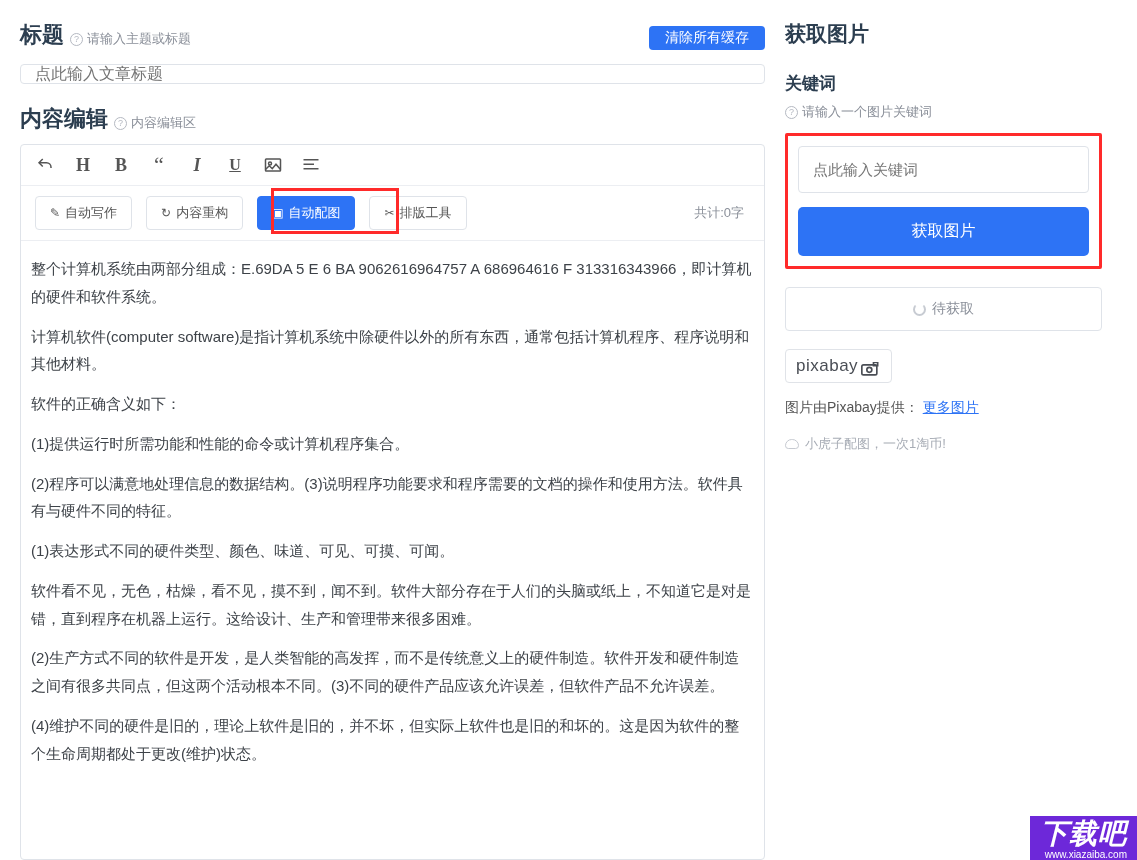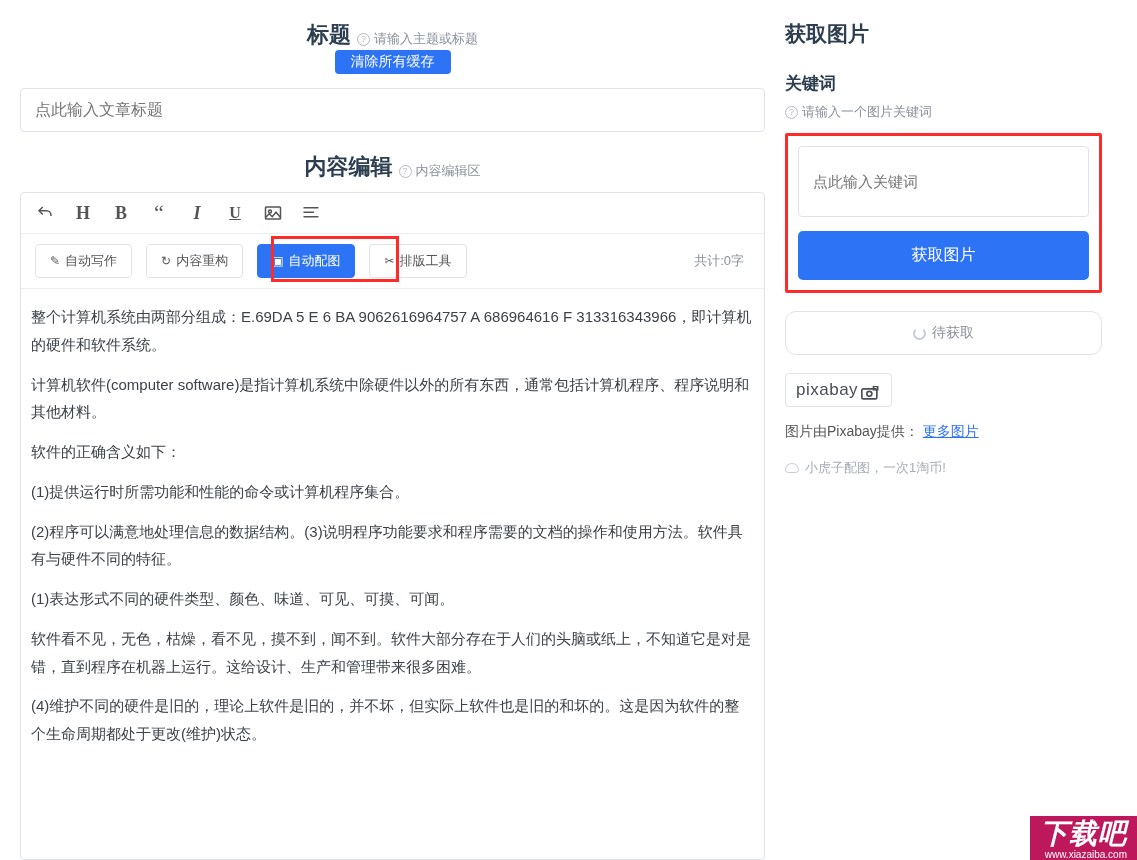--- a/index.html
+++ b/index.html
@@ -17,24 +17,23 @@
   display: flex;
   flex-direction: column;
 }
 .side-col {
   width: 345px;
   padding: 20px 18px 0 10px;
   position: relative;
 }
 .section-header {
   display: flex;
-  align-items: center;
+  align-items: flex-end;
   justify-content: space-between;
   margin-bottom: 14px;
-  flex-direction: column;
 }
 .section-title-wrap { display:flex; align-items:baseline; gap:6px; }
 .section-title {
   font-size: 22px;
   font-weight: 600;
   color: #2c3e50;
 }
 .section-hint {
   font-size: 13px;
   color: #8a8f99;
@@ -56,21 +55,21 @@
   border:none;
   border-radius:4px;
   padding:3px 16px;
   font-size:14px;
   cursor:pointer;
 }
 .title-input {
   width:100%;
   border:1px solid #dfe3e9;
   border-radius:4px;
-  padding:12px 14px;
+  padding:0 14px;
   font-size:16px;
   color:#8a8f99;
   margin-bottom:20px;
 }
 .editor-box {
   border:1px solid #dfe3e9;
   border-radius:4px;
   display:flex;
   flex-direction:column;
   flex:1;
@@ -159,39 +158,39 @@
 }
 .keyword-block {
   border:3px solid #ff2a2a;
   padding:10px;
   border-radius:2px;
 }
 .keyword-input {
   width:100%;
   border:1px solid #dfe3e9;
   border-radius:4px;
-  padding:26px 14px;
+  padding:14px 14px;
   font-size:15px;
   color:#8a8f99;
   margin-bottom:14px;
 }
 .btn-wide {
   width:100%;
   background:#2d73f5;
   color:#fff;
   border:none;
   border-radius:5px;
   padding:14px 0;
   font-size:16px;
   cursor:pointer;
 }
 .pending-box {
   margin-top:18px;
   border:1px solid #dfe3e9;
-  border-radius:11px;
+  border-radius:4px;
   padding:12px 0;
   text-align:center;
   color:#8a8f99;
   font-size:14px;
   display:flex;
   align-items:center;
   justify-content:center;
   gap:6px;
 }
 .spinner {
@@ -238,21 +237,21 @@
   width:14px;height:10px;
   border:1.5px solid #c6cad1;
   border-radius:8px 8px 4px 4px;
   position:relative;
 }
 .watermark {
   position:absolute;
   right:0;
   bottom:0;
   color:#fff;
-  background:#be185d;
+  background:#6d28d9;
   font-style:italic;
   font-weight:700;
   font-size:28px;
   padding:4px 10px 0 10px;
   border-top:3px solid #fff;
   border-left:3px solid #fff;
   line-height:1;
   font-family:"SimHei","Microsoft YaHei",sans-serif;
   letter-spacing:1px;
 }
@@ -347,20 +346,21 @@
     </div>
 
     <div class="content-area" id="content-area">
         <p>整个计算机系统由两部分组成：E.69DA 5 E 6 BA 9062616964757 A 686964616 F 313316343966，即计算机的硬件和软件系统。</p>
         <p>计算机软件(computer software)是指计算机系统中除硬件以外的所有东西，通常包括计算机程序、程序说明和其他材料。</p>
         <p>软件的正确含义如下：</p>
         <p>(1)提供运行时所需功能和性能的命令或计算机程序集合。</p>
         <p>(2)程序可以满意地处理信息的数据结构。(3)说明程序功能要求和程序需要的文档的操作和使用方法。软件具有与硬件不同的特征。</p>
         <p>(1)表达形式不同的硬件类型、颜色、味道、可见、可摸、可闻。</p>
         <p>软件看不见，无色，枯燥，看不见，摸不到，闻不到。软件大部分存在于人们的头脑或纸上，不知道它是对是错，直到程序在机器上运行。这给设计、生产和管理带来很多困难。</p>
+        <p>(2)生产方式不同的软件是开发，是人类智能的高发挥，而不是传统意义上的硬件制造。软件开发和硬件制造之间有很多共同点，但这两个活动根本不同。(3)不同的硬件产品应该允许误差，但软件产品不允许误差。</p>
         <p>(4)维护不同的硬件是旧的，理论上软件是旧的，并不坏，但实际上软件也是旧的和坏的。这是因为软件的整个生命周期都处于更改(维护)状态。</p>
       </div>
   </div>
 </div>
 
 <div class="side-col">
   <div class="side-title">获取图片</div>
 
   <div class="side-subhead">
     <span class="side-subtitle">关键词</span>

